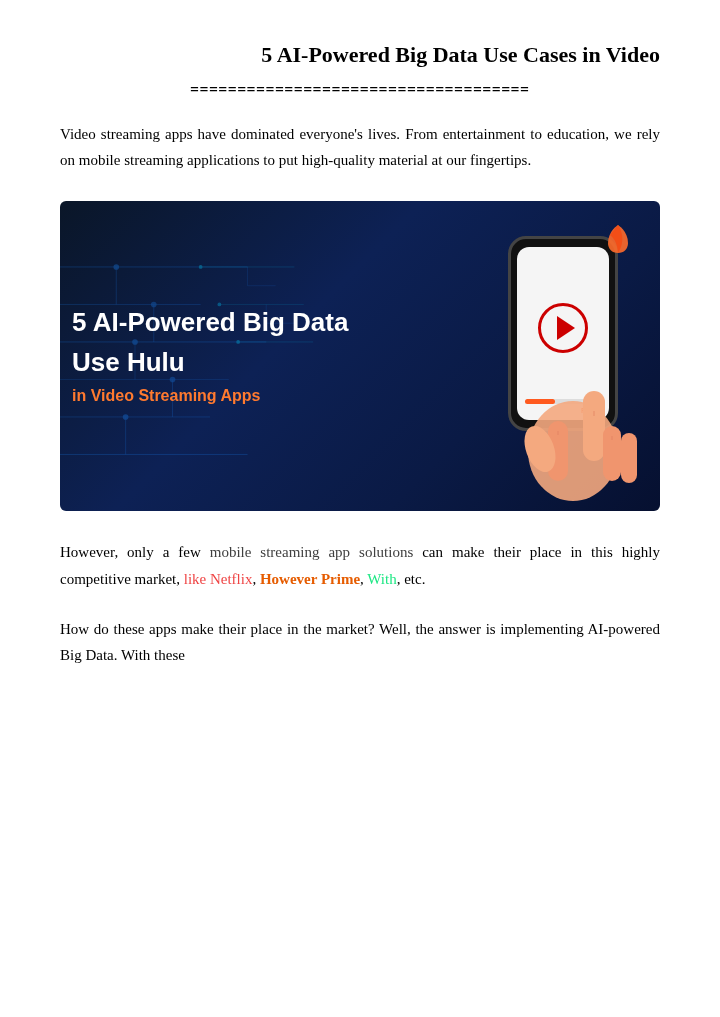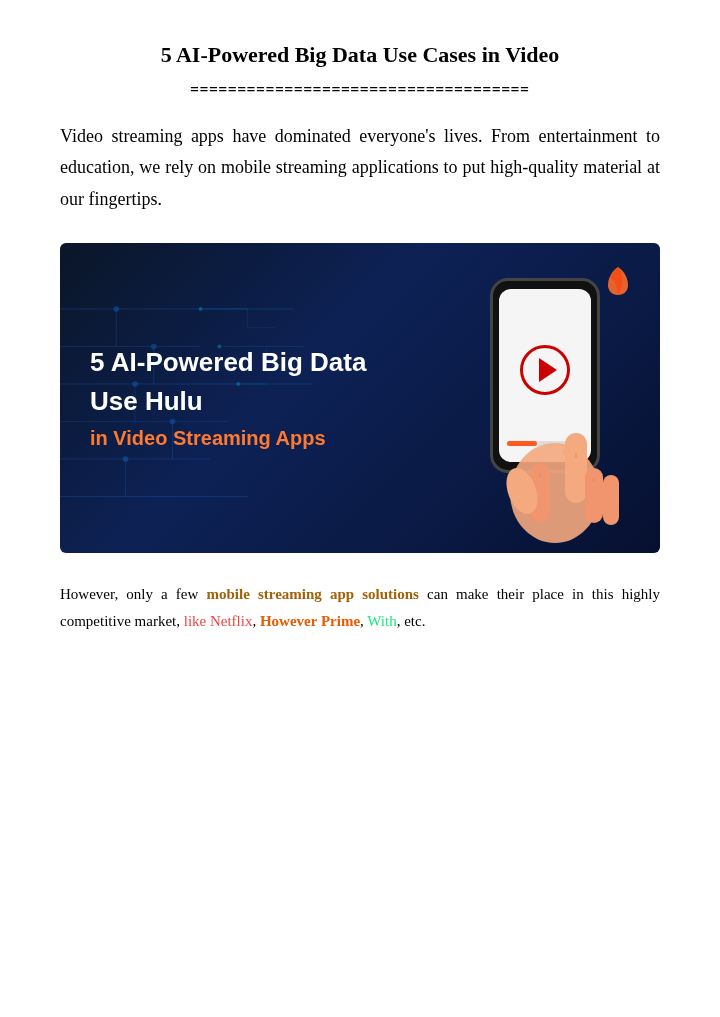--- a/index.html
+++ b/index.html
@@ -16,77 +16,77 @@
       overflow-x: hidden;
     }
 
     .page-container {
       width: 720px;
       padding: 40px 60px 40px 60px;
       background: #ffffff;
     }
 
     .article-title {
-      text-align: center;
+      text-align: right;
       font-size: 22px;
       font-weight: bold;
       color: #000000;
       line-height: 1.4;
       margin-bottom: 10px;
     }
 
     .divider-line {
       text-align: center;
       font-size: 14px;
       color: #000000;
       letter-spacing: 1px;
       margin-bottom: 24px;
       font-family: monospace;
     }
 
     .intro-text {
-      font-size: 18px;
+      font-size: 15px;
       color: #000000;
       line-height: 1.75;
       text-align: justify;
       margin-bottom: 28px;
     }
 
     .banner-image {
       width: 100%;
       height: 310px;
       background: linear-gradient(135deg, #0a1628 0%, #0d2155 40%, #0a1a45 70%, #061030 100%);
       border-radius: 6px;
       margin-bottom: 28px;
       position: relative;
       overflow: hidden;
       display: flex;
       align-items: center;
       justify-content: space-between;
-      padding: 30px 30px;
+      padding: 30px 12px;
     }
 
     .banner-text-block {
       position: relative;
       z-index: 2;
       max-width: 52%;
     }
 
     .banner-title {
       font-family: Arial, sans-serif;
       font-size: 26px;
       font-weight: bold;
       color: #ffffff;
       line-height: 1.3;
       margin-bottom: 6px;
     }
 
     .banner-subtitle {
       font-family: Arial, sans-serif;
-      font-size: 20px;
+      font-size: 16px;
       font-weight: bold;
       color: #ff7a2f;
       line-height: 1.3;
     }
 
     .banner-logo {
       position: absolute;
       top: 20px;
       right: 24px;
       z-index: 3;
@@ -104,22 +104,22 @@
 
     .body-text {
       font-size: 15px;
       color: #000000;
       line-height: 1.75;
       text-align: justify;
       margin-bottom: 24px;
     }
 
     .link-orange {
-      color: #a16207;
-      font-weight: bold;
+      color: #404040;
+      font-weight: normal;
       text-decoration: none;
     }
 
     .link-netflix {
       color: #ef4444;
       text-decoration: none;
     }
 
     .link-amazon {
       color: #e65c00;
@@ -227,14 +227,15 @@
         <line x1="70" y1="110" x2="70" y2="114" stroke="#e08060" stroke-width="1.5" opacity="0.5"></line>
         <line x1="124" y1="115" x2="124" y2="119" stroke="#e08060" stroke-width="1.5" opacity="0.5"></line>
       </svg>
     </div>
   </div>
 
   <p class="body-text">
     <span>However, only a few </span><a class="link-orange" href="#">mobile streaming app solutions</a><span> can make their place in this highly competitive market, </span><a class="link-netflix" href="#">like Netflix</a><span>, </span><a class="link-amazon" href="#">However Prime</a><span>, </span><a class="link-hulu" href="#">With</a><span>, etc.</span>
   </p>
 
+  <p class="body-text">How do these apps make their place in the market?  Well, the answer is implementing AI-powered Big Data. With these</p>
 
 </div>
 
 </body></html>

